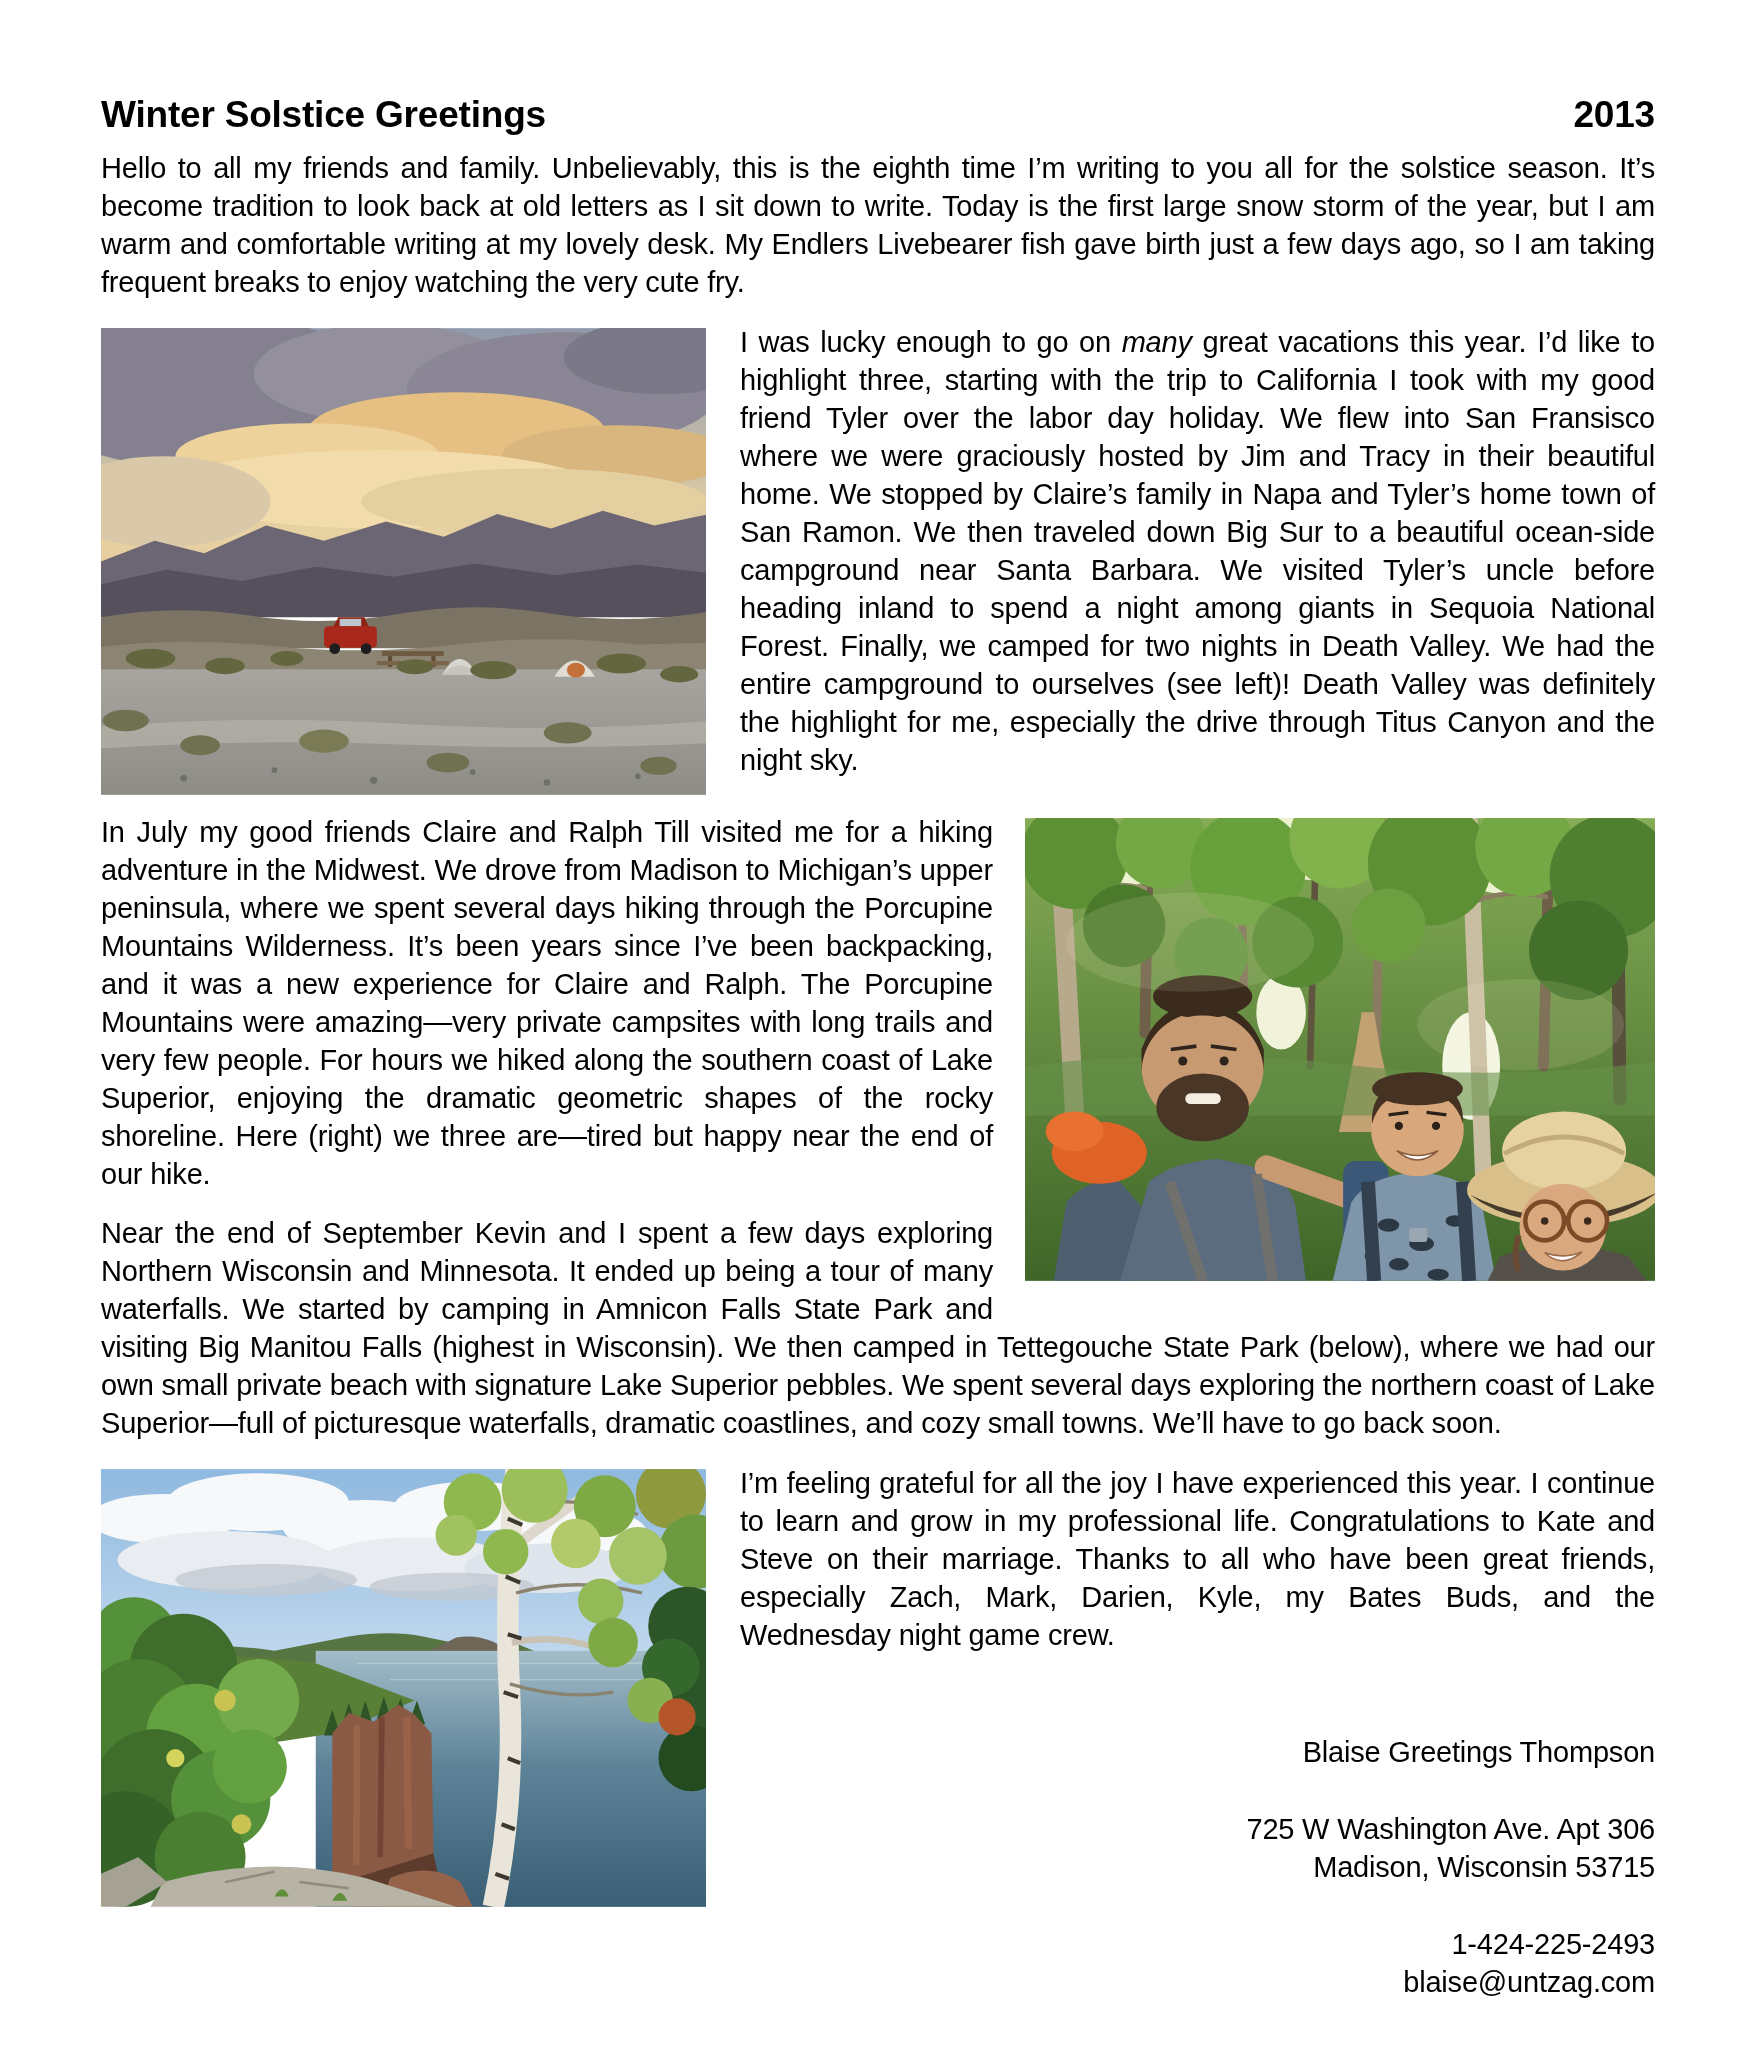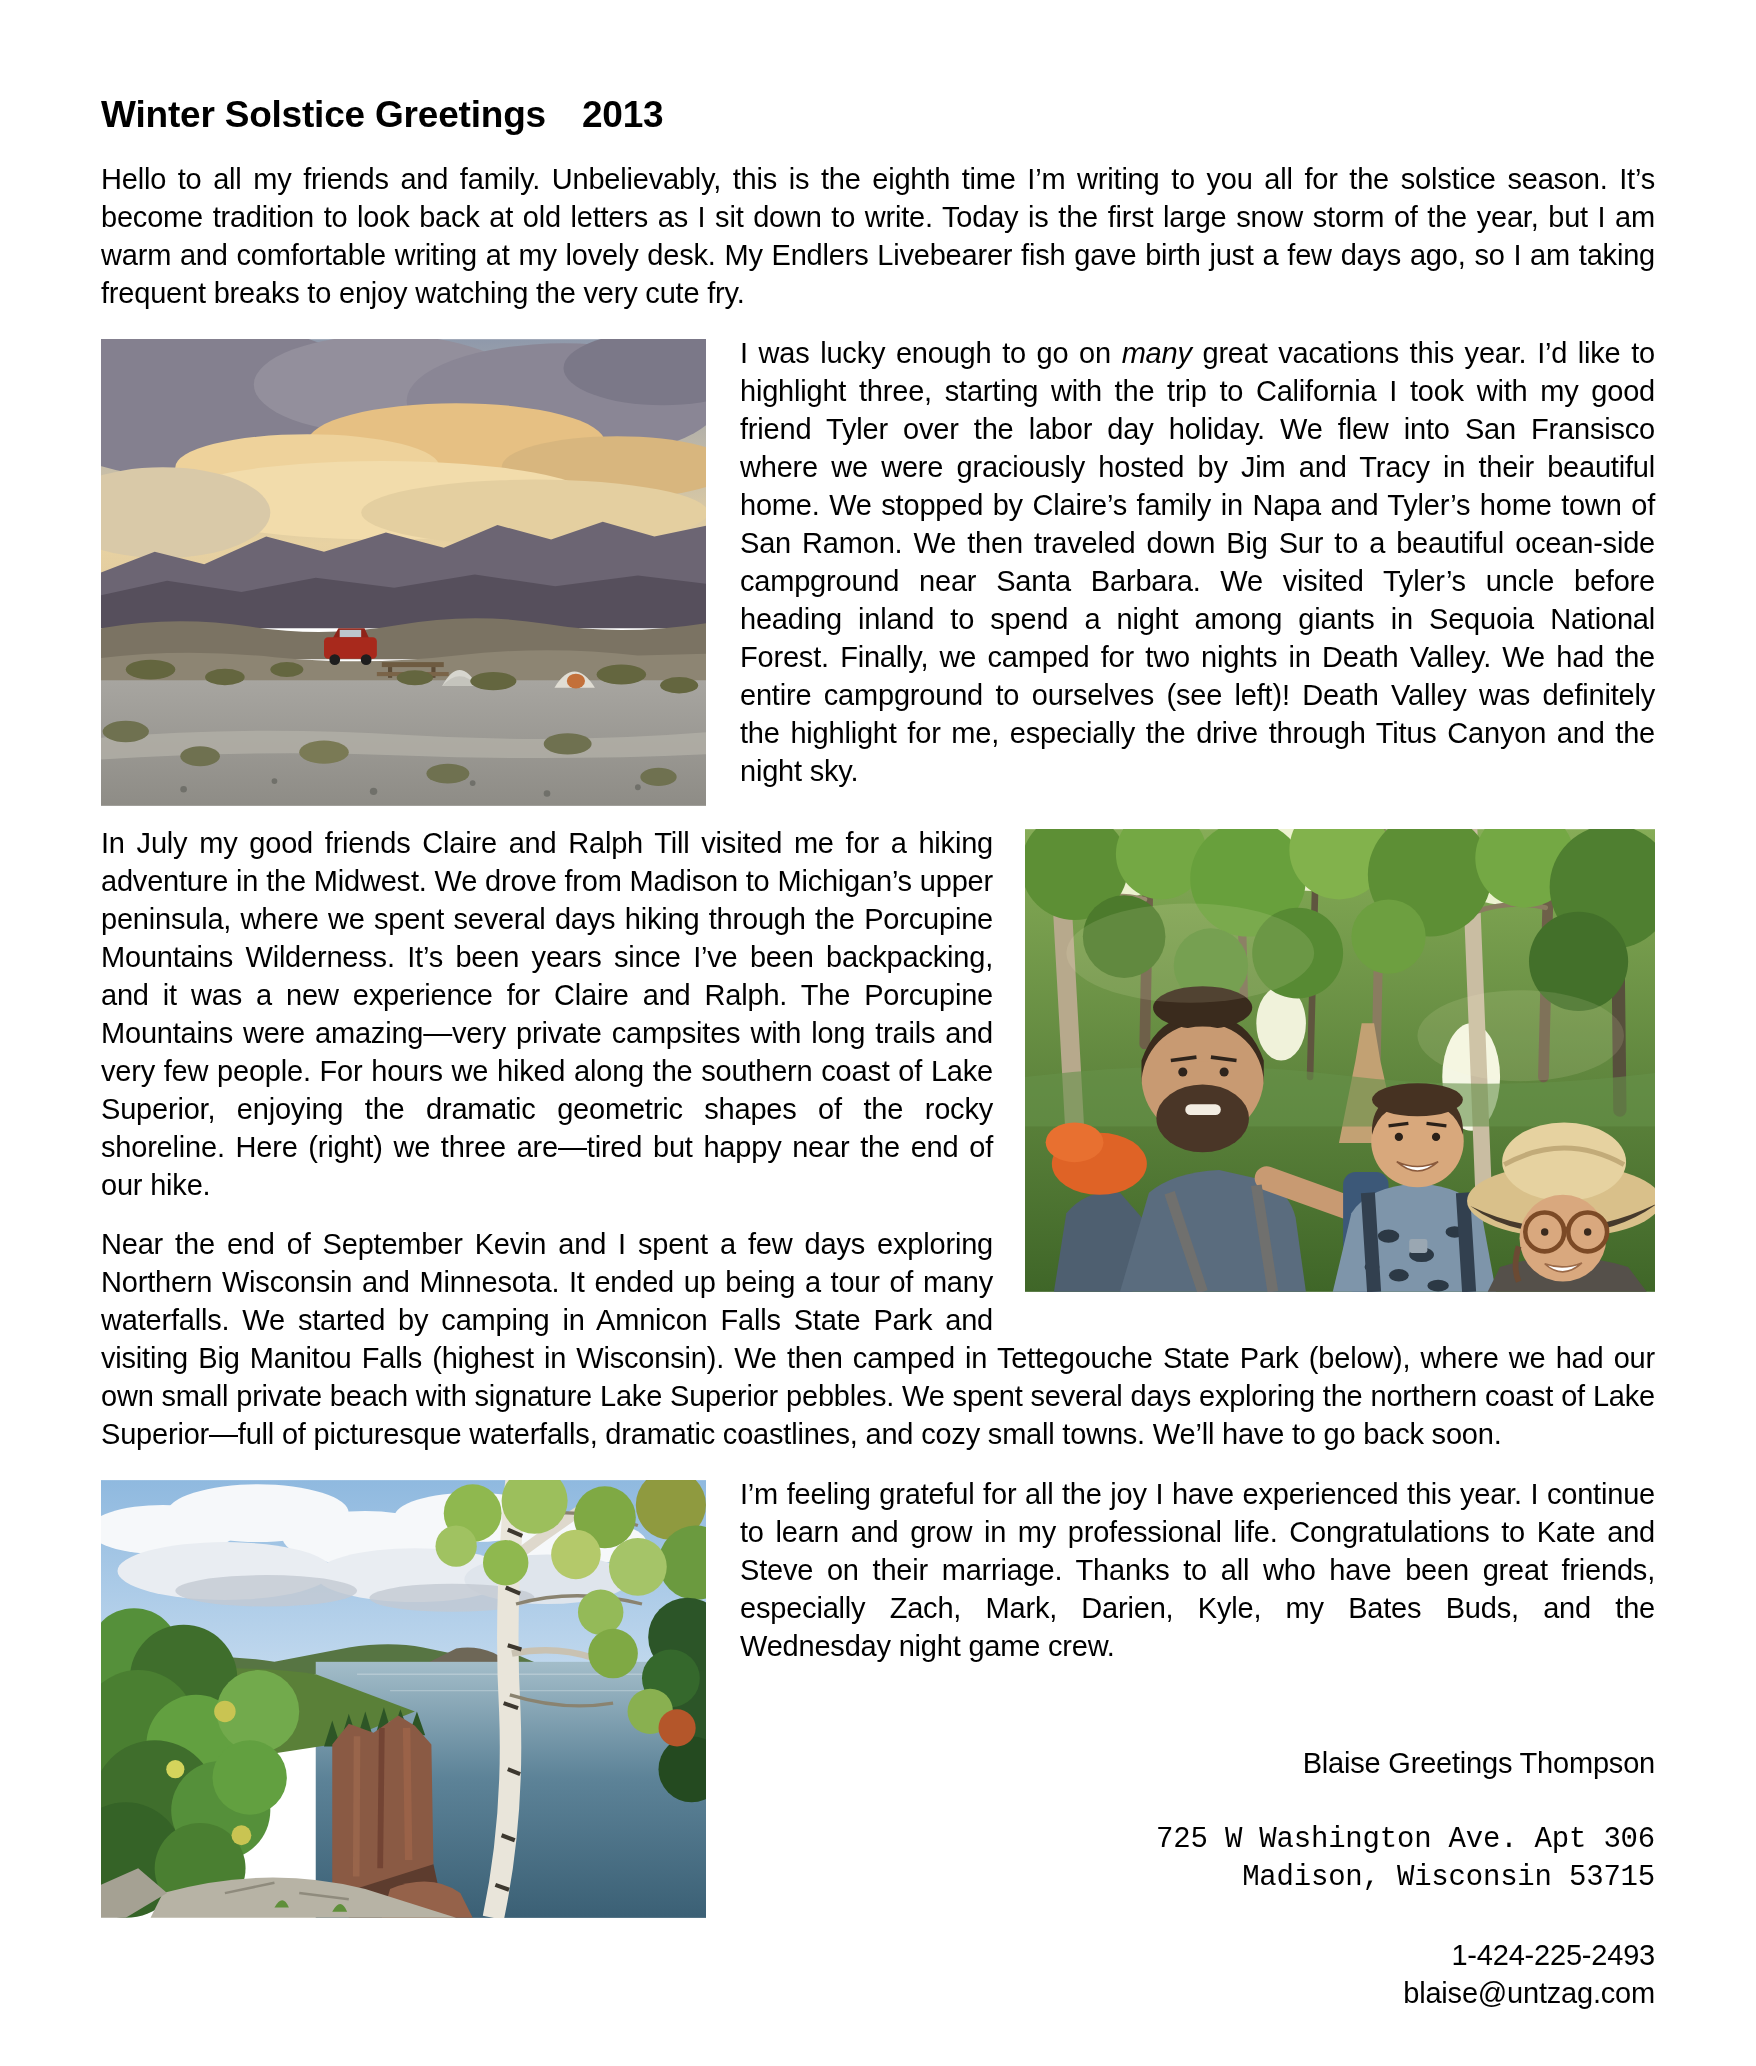--- a/index.html
+++ b/index.html
@@ -7,35 +7,35 @@
     position:relative;
     width:1756px;height:2273px;
     box-sizing:border-box;
     padding:93px 101px 58px 101px;
     background:#ffffff;color:#000000;
     font-family:"Liberation Sans",sans-serif;
     font-size:29px;line-height:38px;letter-spacing:-0.2px;
     overflow:hidden;
   }
   .letter-header{
-    display:flex;align-items:baseline;
+    display:flex;justify-content:space-between;align-items:baseline;
     font-weight:bold;font-size:37px;line-height:43px;
-    margin-bottom:24px;
+    margin-bottom:13px;
     gap:36px;
   }
   p{margin:0 0 21.5px 0;text-align:justify;}
   em{font-style:italic;}
   section{margin:0;}
   .clearfix::after{content:"";display:block;clear:both;}
   figure{margin:0;padding:0;display:block;}
   .ph-left{float:left;margin:5px 34px 18px 0;}
   .ph-right{float:right;margin:5px 0 33px 32px;}
   .photo-frame svg{display:block;}
   .sig-name{margin:79px 0 0 0;text-align:right;}
-  .addr-block{margin:39px 0 0 0;text-align:right;font-family:Liberation Mono, monospace;}
+  .addr-block{margin:39px 0 0 0;text-align:right;}
   .contact-block{margin:39px 0 0 0;text-align:right;}
   .addr-block div,.contact-block div{text-align:right;}
 </style>
 </head>
 <body>
 
 <div class="page">
 
   <div class="letter-header">
     <span>Winter Solstice Greetings</span>

